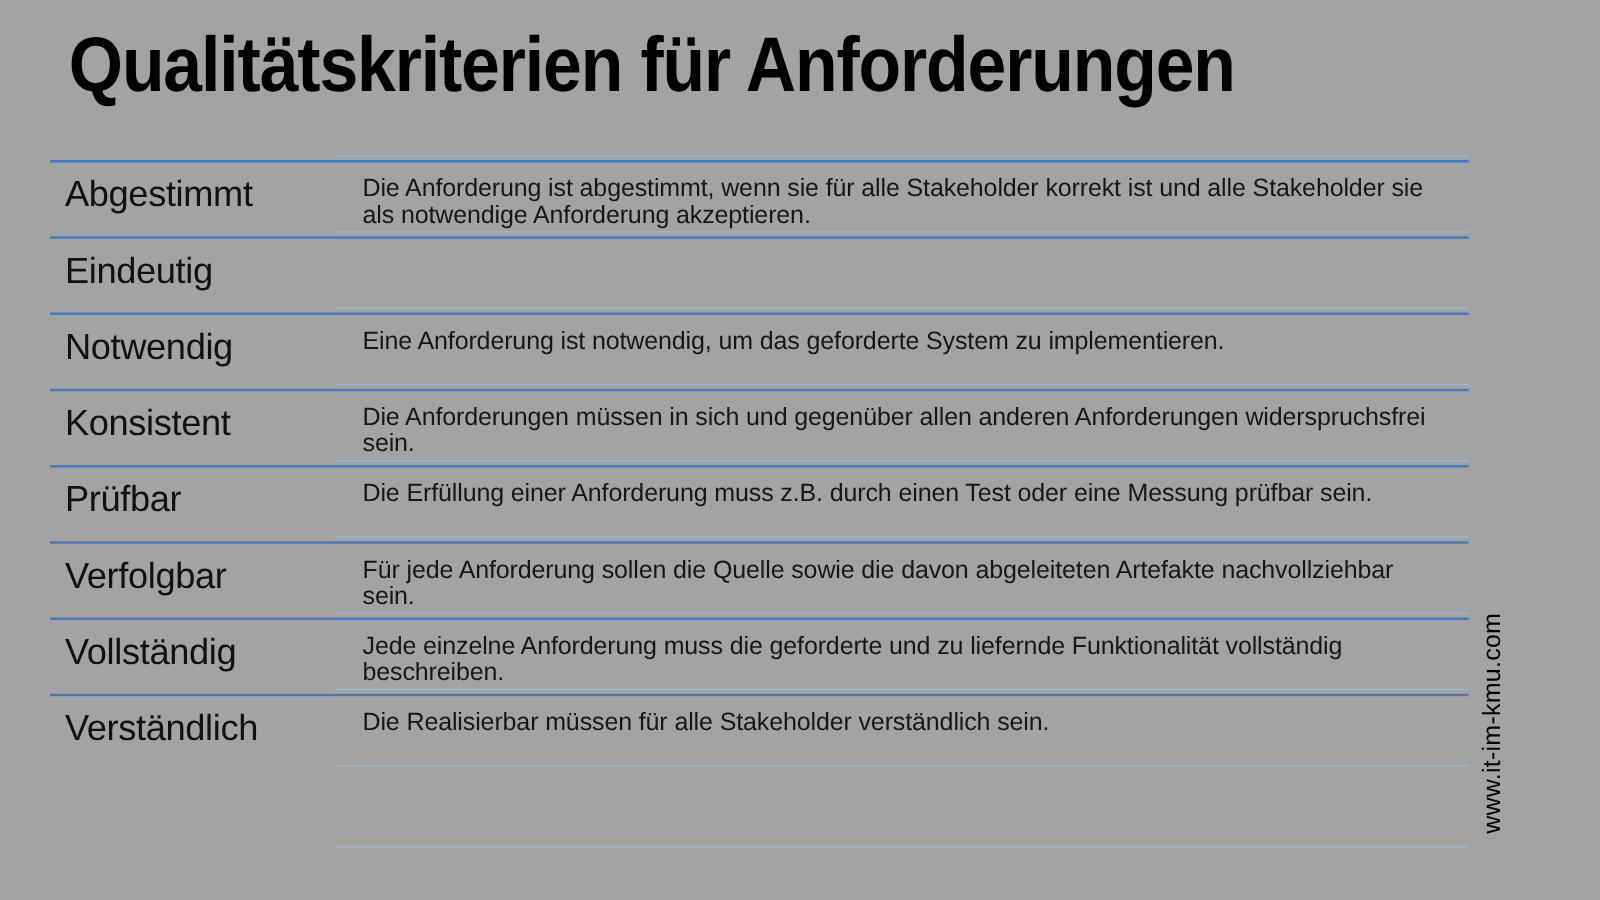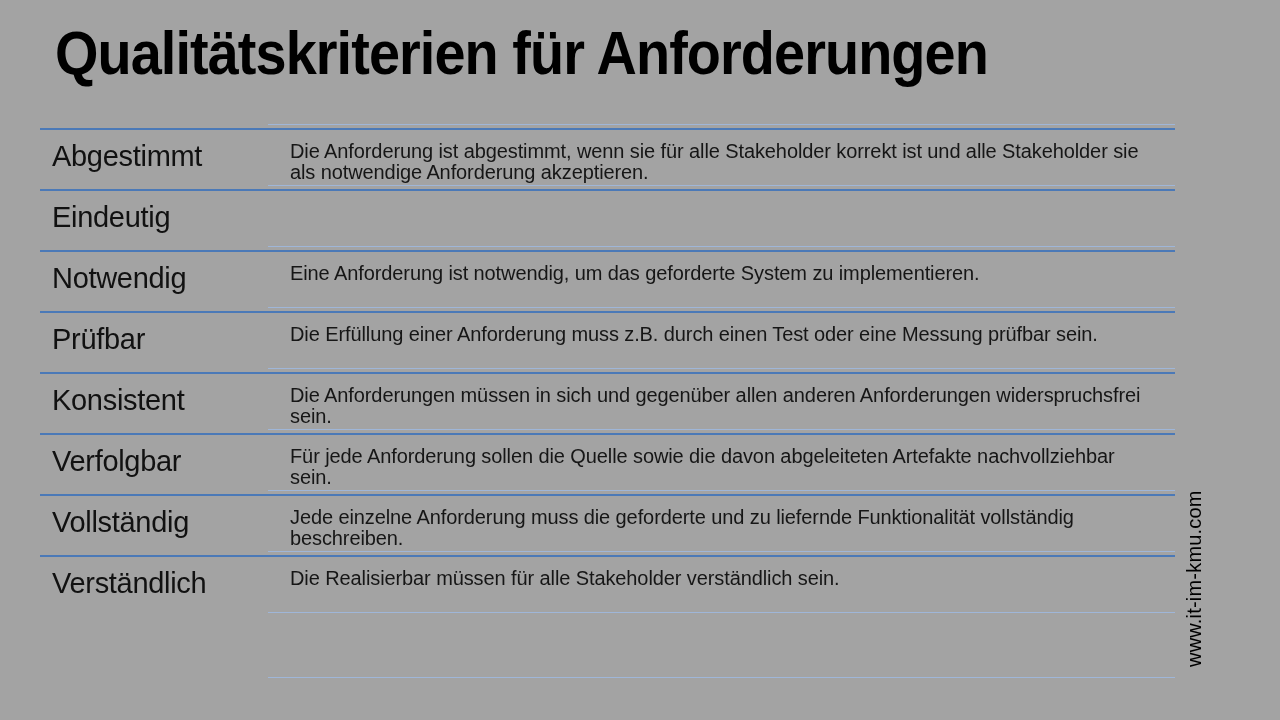--- a/index.html
+++ b/index.html
@@ -86,26 +86,26 @@
           <div class="desc">Die Anforderung ist abgestimmt, wenn sie für alle Stakeholder korrekt ist und alle Stakeholder sie als notwendige Anforderung akzeptieren.</div>
         </div>
         <div class="row">
           <div class="term">Eindeutig</div>
         </div>
         <div class="row">
           <div class="term">Notwendig</div>
           <div class="desc">Eine Anforderung ist notwendig, um das geforderte System zu implementieren.</div>
         </div>
         <div class="row">
+          <div class="term">Konsistent</div>
+          <div class="desc">Die Anforderungen müssen in sich und gegenüber allen anderen Anforderungen widerspruchsfrei sein.</div>
+        </div>
+        <div class="row">
           <div class="term">Prüfbar</div>
           <div class="desc">Die Erfüllung einer Anforderung muss z.B. durch einen Test oder eine Messung prüfbar sein.</div>
-        </div>
-        <div class="row">
-          <div class="term">Konsistent</div>
-          <div class="desc">Die Anforderungen müssen in sich und gegenüber allen anderen Anforderungen widerspruchsfrei sein.</div>
         </div>
         <div class="row">
           <div class="term">Verfolgbar</div>
           <div class="desc">Für jede Anforderung sollen die Quelle sowie die davon abgeleiteten Artefakte nachvollziehbar sein.</div>
         </div>
         <div class="row">
           <div class="term">Vollständig</div>
           <div class="desc">Jede einzelne Anforderung muss die geforderte und zu liefernde Funktionalität vollständig beschreiben.</div>
         </div>
         <div class="row">

